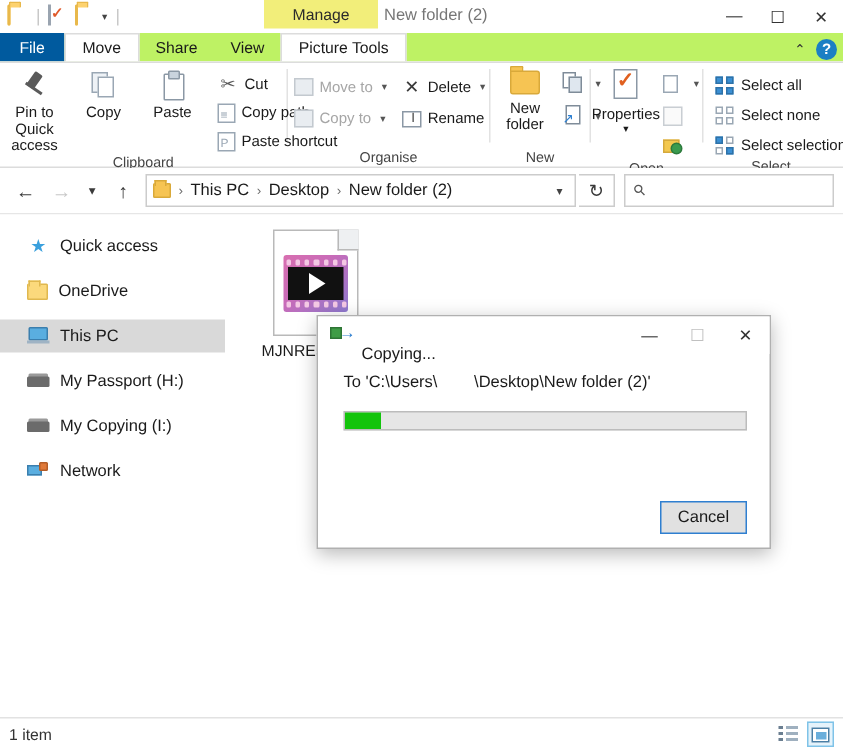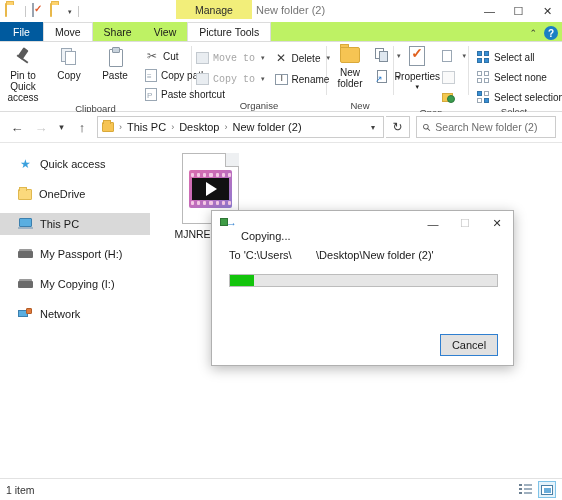--- a/index.html
+++ b/index.html
@@ -91,21 +91,21 @@
 
   .bigbtn {
     width:auto; min-width:46px; padding:0 4px; display:flex; flex-direction:column;
     align-items:center; cursor:default; text-align:center;
   }
   .bigbtn .lbl { font-size:10px; line-height:11px; color:#1a1a1a; margin-top:2px; }
   .smbtn {
     display:flex; align-items:center; gap:4px; height:18px; padding:0 4px; cursor:default;
   }
   .smbtn .lbl { font-size:10px; color:#1a1a1a; white-space:nowrap; }
-  .smbtn.dim .lbl { color:#a6a6a6;font-family:Liberation Mono, monospace; }
+  .smbtn.dim .lbl { color:#a6a6a6; }
   .caret { font-size:7px; color:#555; margin-left:2px; }
 
   
   .ico-pin { width:22px;height:22px; position:relative; }
   .ico-pin:before{
     content:""; position:absolute; left:8px; top:2px; width:6px; height:11px;
     background:#5a5a5a; border-radius:1px; transform:rotate(35deg);
   }
   .ico-pin:after{
     content:""; position:absolute; left:4px; top:12px; width:13px; height:2px;
@@ -541,21 +541,20 @@
       <span class="crumb">This PC</span>
       <span class="crumb-sep">›</span>
       <span class="crumb">Desktop</span>
       <span class="crumb-sep">›</span>
       <span class="crumb">New folder (2)</span>
       <span class="addr-drop">▾</span>
     </div>
     <div class="refresh-btn">↻</div>
     <div class="search-field">
       <span class="search-ico">⚲</span>
-      <span class="search-ph">Search New folder (2)</span>
     </div>
   </div>
 
   <div class="main">
     <div class="sidebar">
       <div class="nav-item">
         <span class="ico-star">★</span>
         <span>Quick access</span>
       </div>
       <div class="nav-gap"></div>

